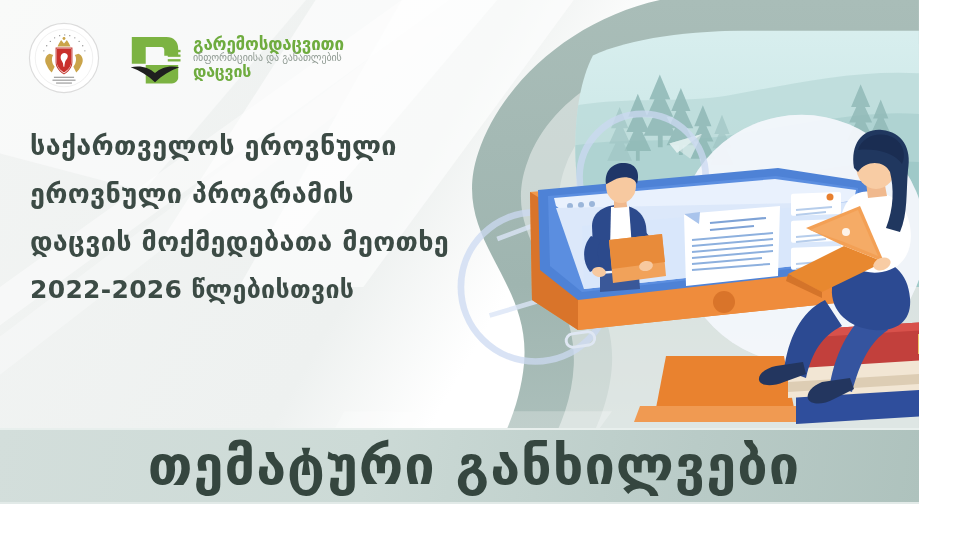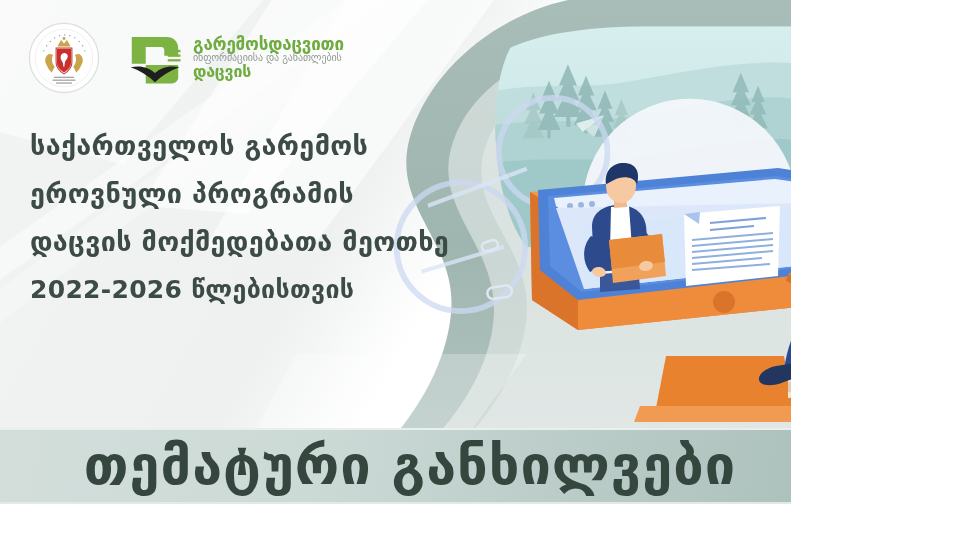--- a/index.html
+++ b/index.html
@@ -6,21 +6,21 @@
     margin: 0;
     padding: 0;
     background: #ffffff;
   }
   body {
     font-family: "DejaVu Sans", "Liberation Sans", sans-serif;
   }
 
   #slide {
     position: relative;
-    width: 791px;
+    width: 919px;
     height: 540px;
     overflow: hidden;
     background: #f3f5f4;
   }
 
   
   .bg-base {
     position: absolute;
     inset: 0;
     background: linear-gradient(120deg,#f2f4f3 0%, #eef1f0 42%, #ffffff 55%, #ffffff 100%);
@@ -436,21 +436,21 @@
       </svg>
       <div class="eiec-text">
         <div class="eiec-l1">გარემოსდაცვითი</div>
         <div class="eiec-l2">ინფორმაციისა და განათლების</div>
         <div class="eiec-l3">დაცვის</div>
       </div>
     </div>
   </div>
 
   <div class="title-block">
-    <div class="title-line">საქართველოს გარემოს</div>
+    <div class="title-line">საქართველოს ეროვნული</div>
     <div class="title-line">ეროვნული პროგრამის</div>
     <div class="title-line">დაცვის მოქმედებათა მეოთხე</div>
     <div class="title-line small">2022-2026 წლებისთვის</div>
   </div>
 
   <div class="banner">
     <div class="banner-text">თემატური განხილვები</div>
   </div>
   <div class="below-banner"></div>
 

